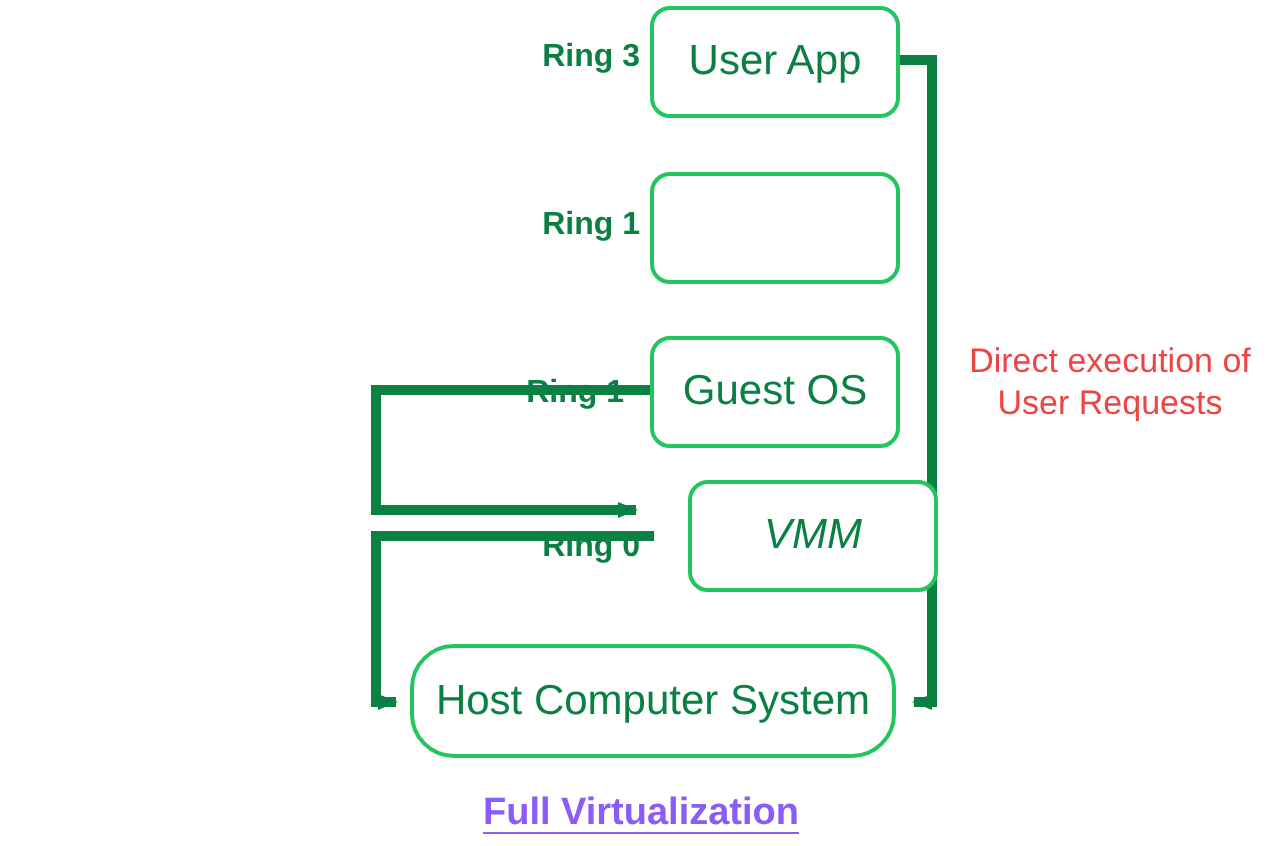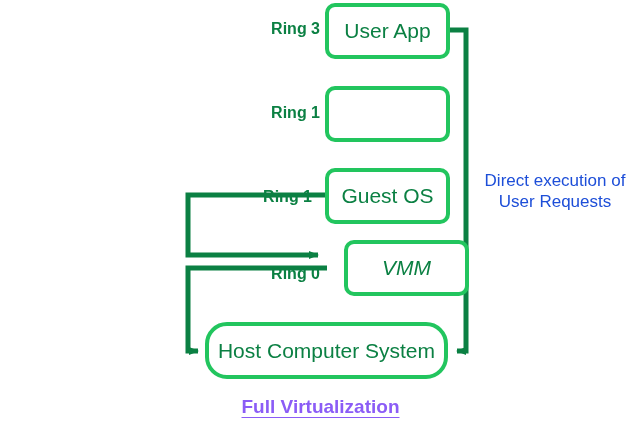--- a/index.html
+++ b/index.html
@@ -21,21 +21,21 @@
   #vector-layer {
     position: absolute;
     left: 0;
     top: 0;
     width: 641px;
     height: 423px;
   }
   .node-box {
     position: absolute;
     box-sizing: border-box;
-    border: 4px solid #22c55e;
+    border: 2px solid #22c55e;
     border-radius: 10px;
     background: #ffffff;
     display: flex;
     align-items: center;
     justify-content: center;
     color: #0b8043;
     font-family: "Liberation Sans", sans-serif;
     font-size: 21px;
     font-weight: 400;
     letter-spacing: 0px;
@@ -45,21 +45,21 @@
     position: absolute;
     color: #0b8043;
     font-family: "Liberation Sans", sans-serif;
     font-size: 16px;
     font-weight: bold;
     white-space: nowrap;
     text-align: right;
   }
   .annotation {
     position: absolute;
-    color: #1d4ed8;
+    color: #ef4444;
     font-family: "Liberation Sans", sans-serif;
     font-size: 17px;
     font-weight: 400;
     line-height: 21px;
     white-space: pre-line;
   }
   .annotation.right-align { text-align: right; }
   .annotation.center-align { text-align: center; }
   #diagram-title {
     position: absolute;

